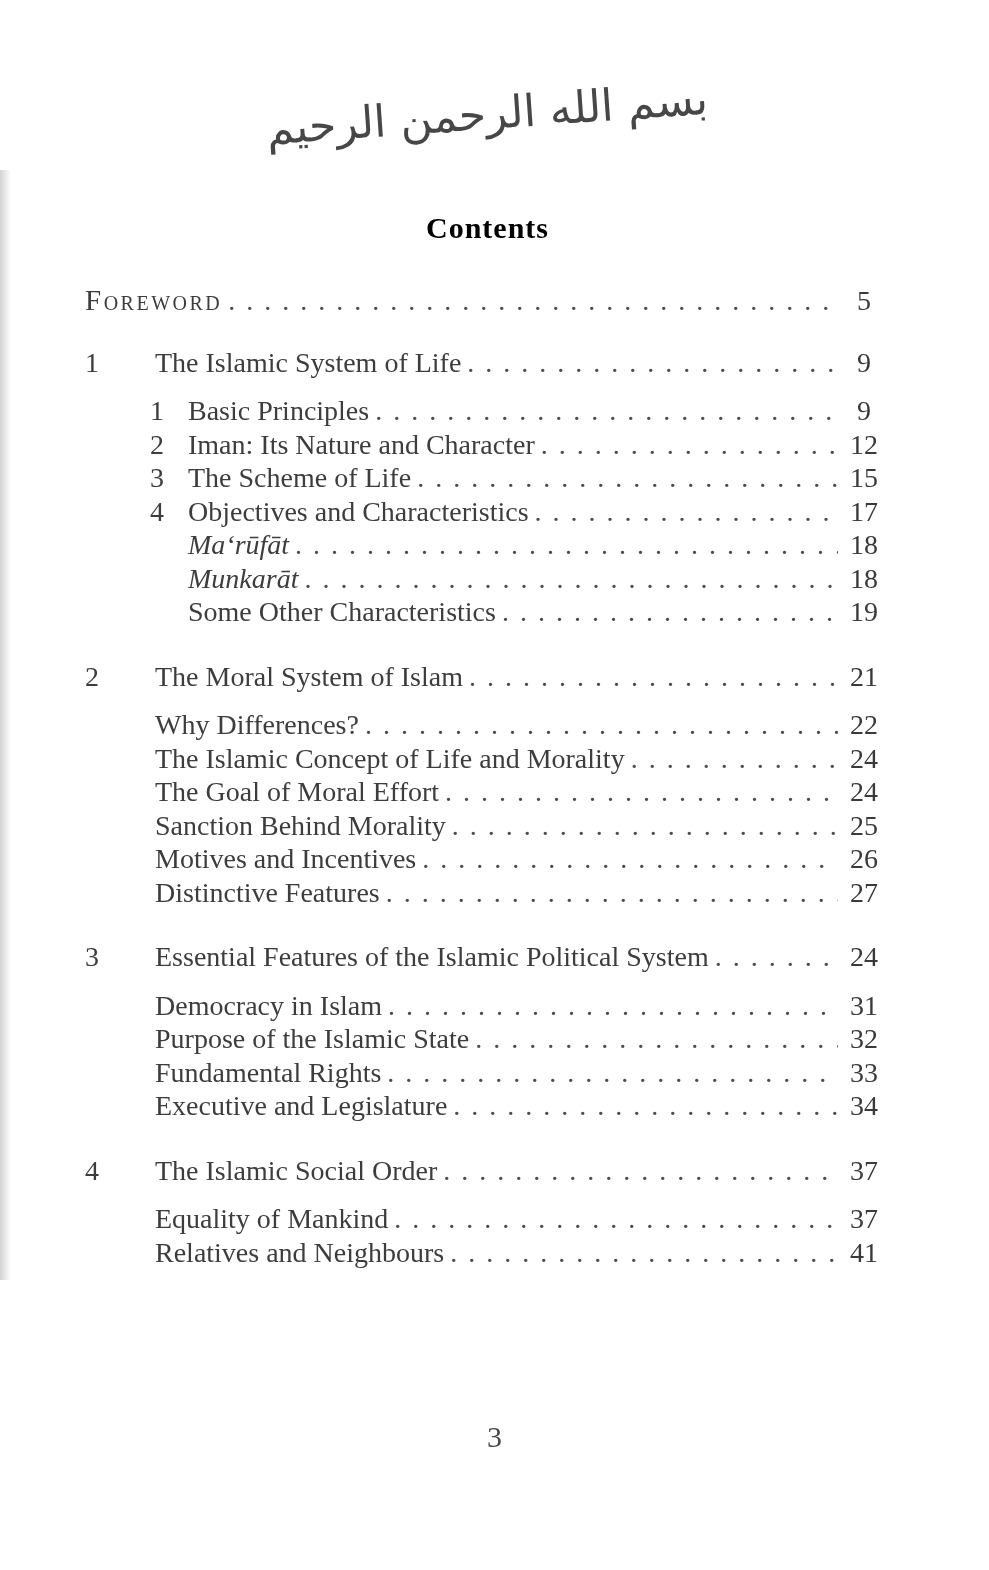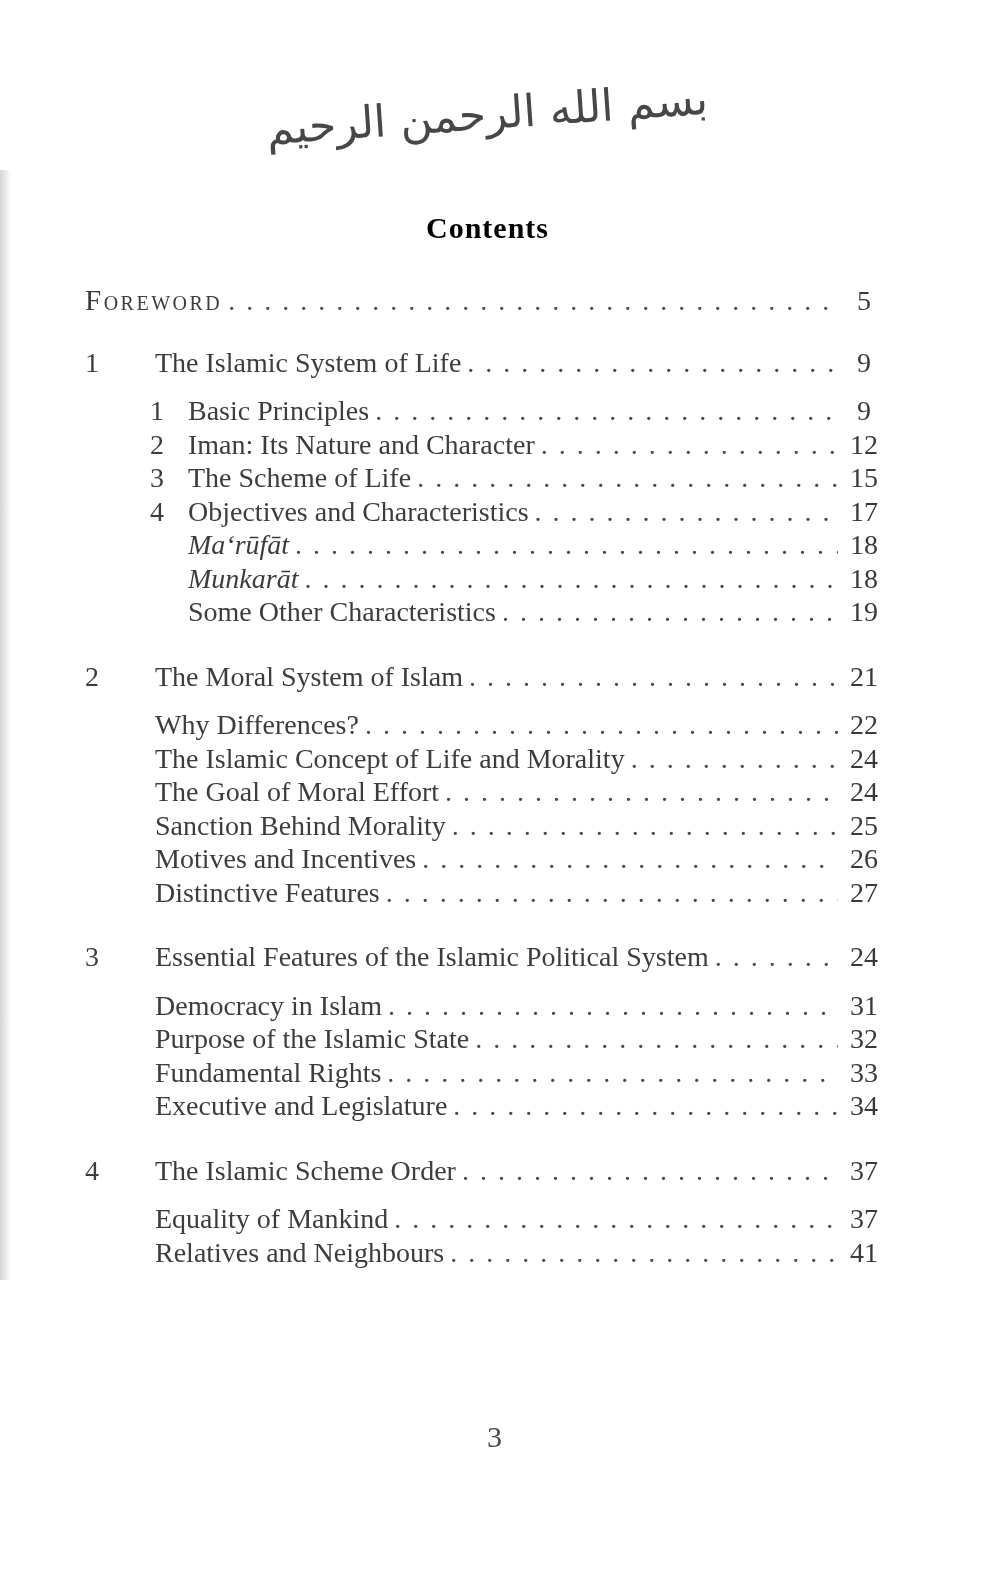--- a/index.html
+++ b/index.html
@@ -231,21 +231,21 @@
       <span class="pg">33</span>
     </div>
     <div class="row sub2">
       <span class="title">Executive and Legislature</span>
       <span class="dots"></span>
       <span class="pg">34</span>
     </div>
 
     <div class="row chapter">
       <span class="num">4</span>
-      <span class="title">The Islamic Scheme Order</span>
+      <span class="title">The Islamic Social Order</span>
       <span class="dots"></span>
       <span class="pg">37</span>
     </div>
     <div class="row sub2 gap">
       <span class="title">Equality of Mankind</span>
       <span class="dots"></span>
       <span class="pg">37</span>
     </div>
     <div class="row sub2">
       <span class="title">Relatives and Neighbours</span>

